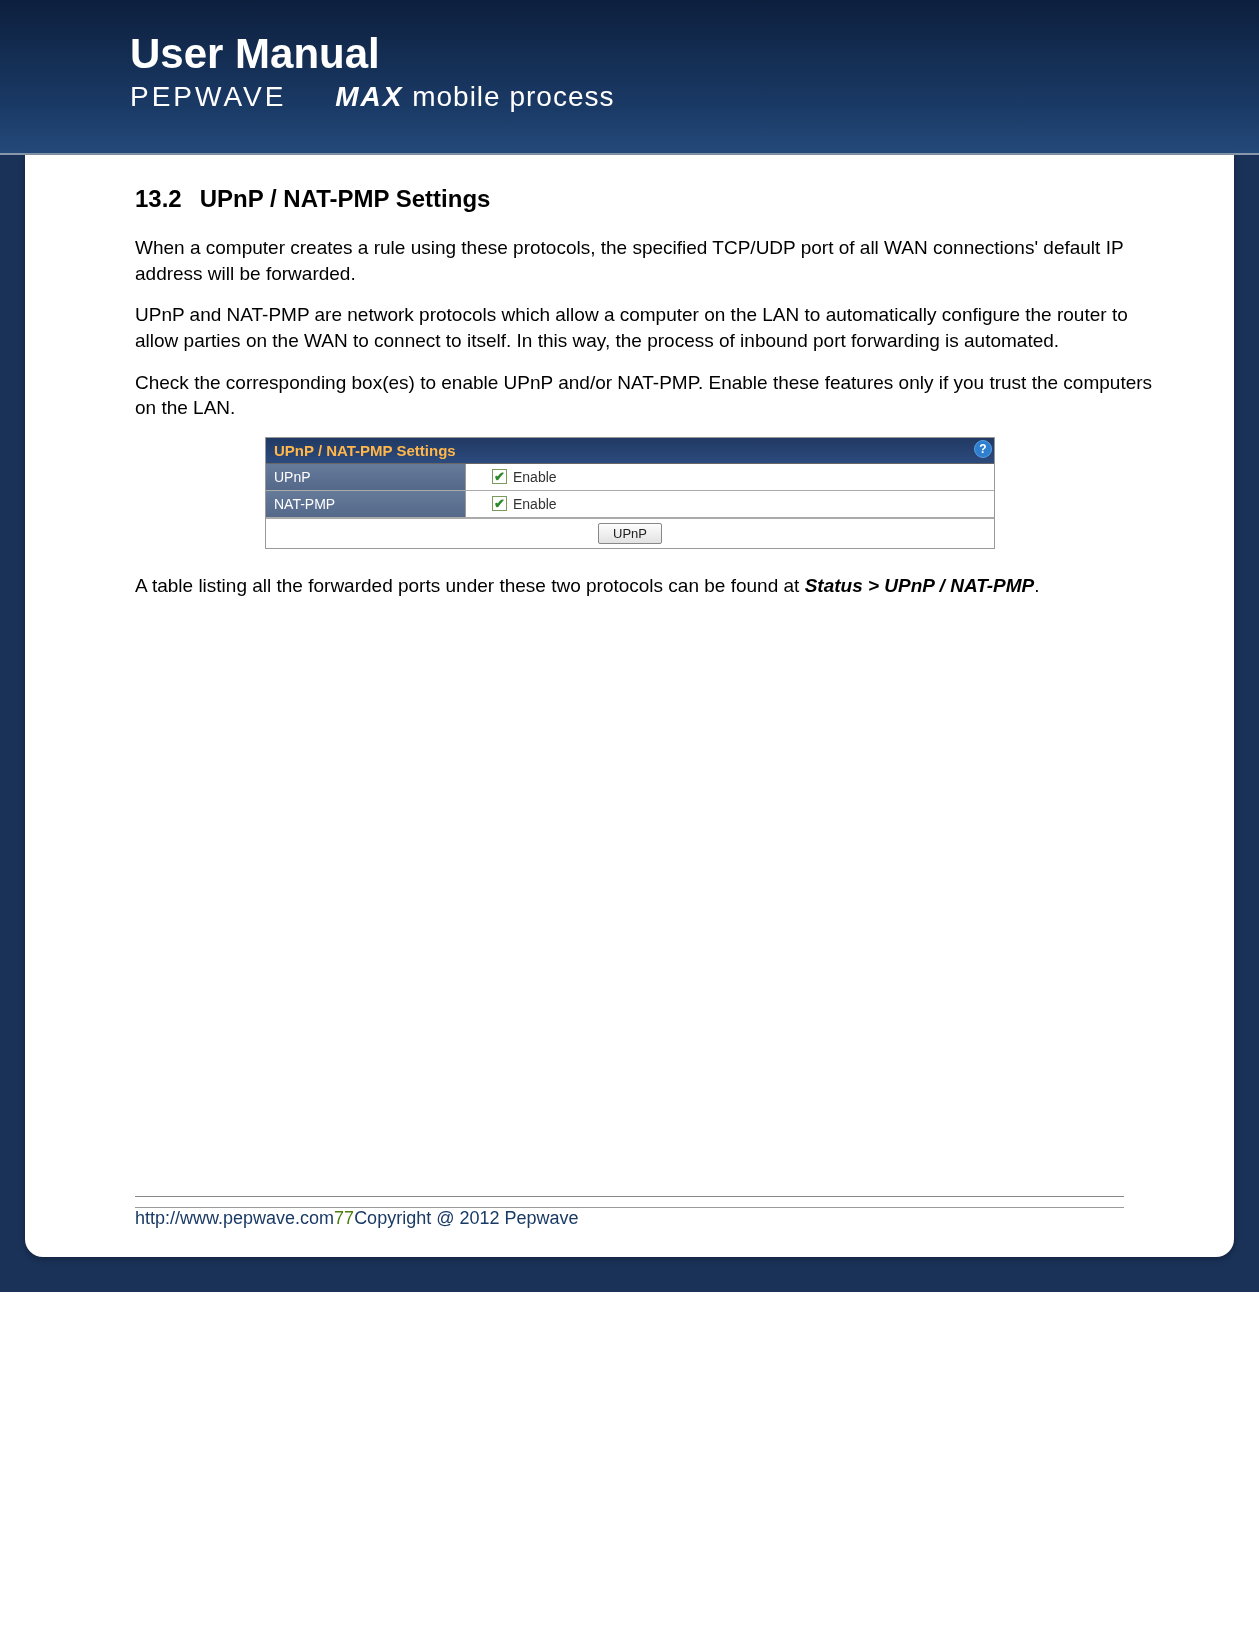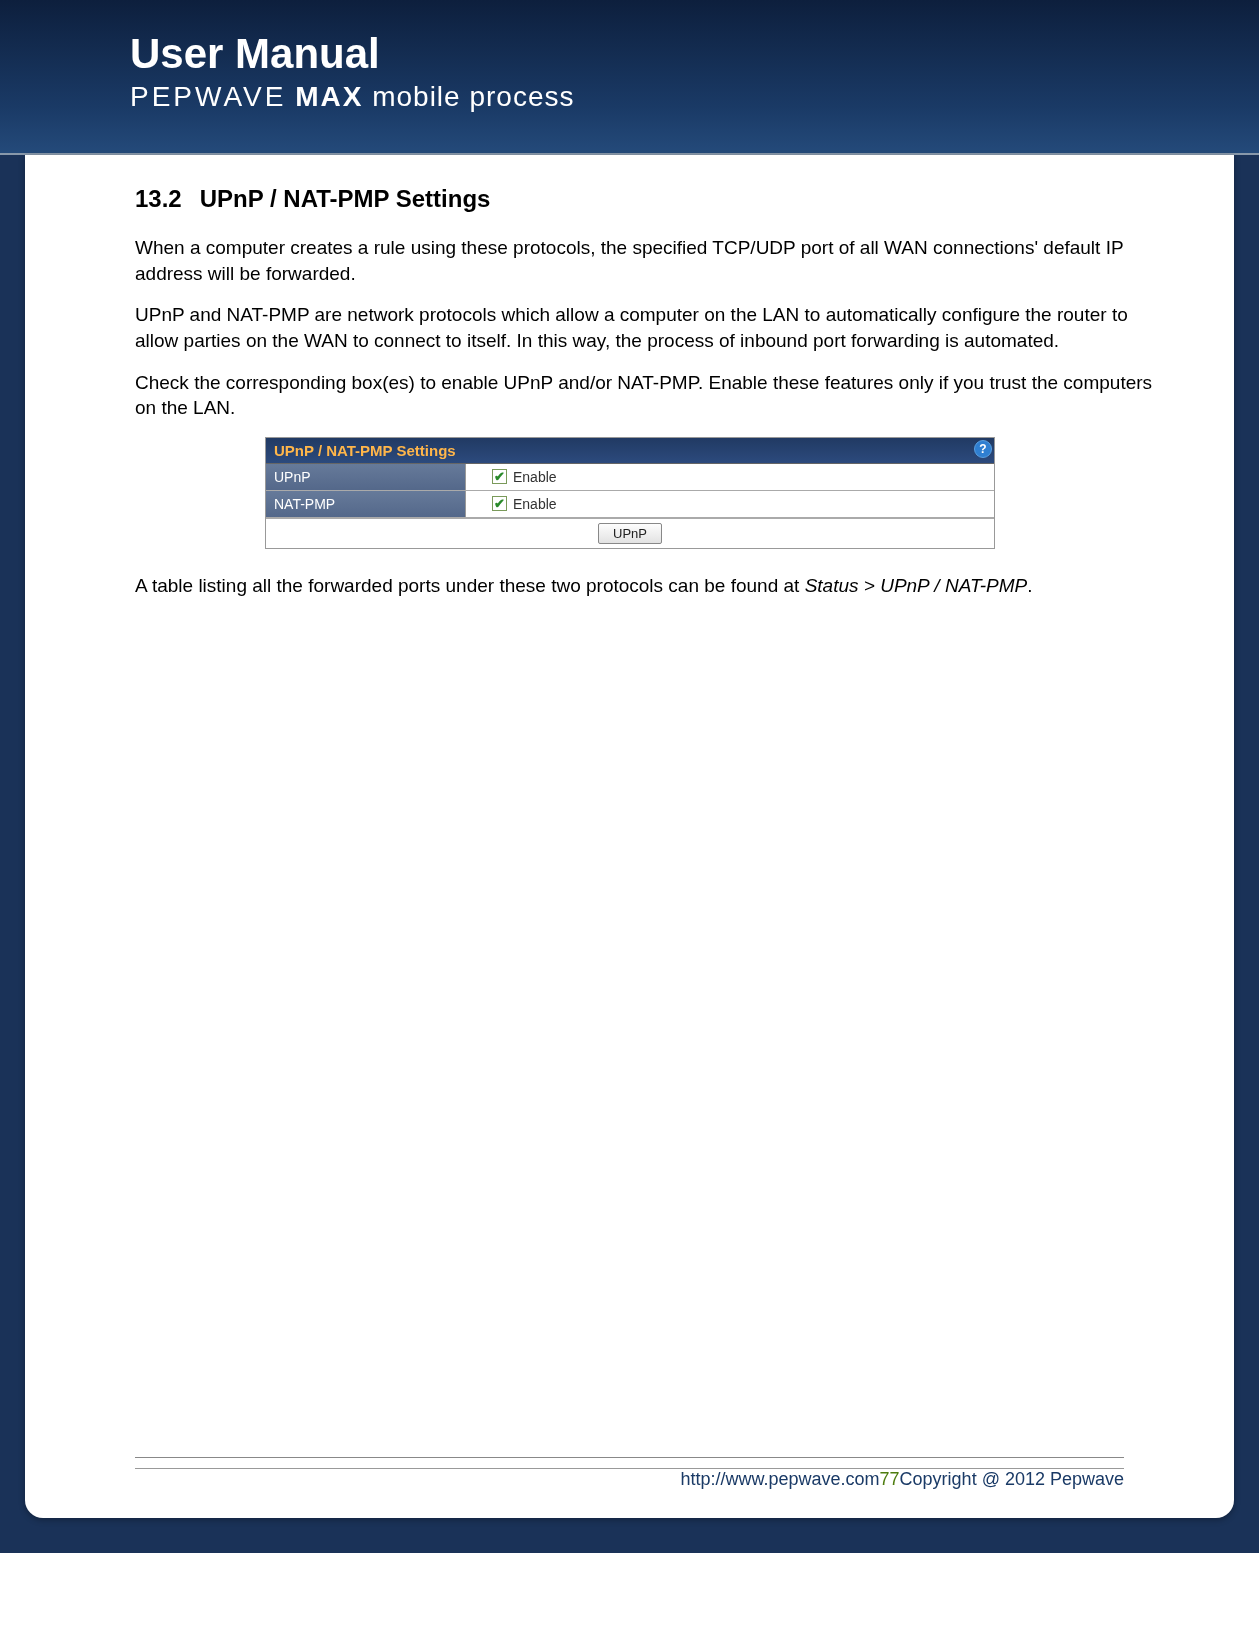--- a/index.html
+++ b/index.html
@@ -5,21 +5,21 @@
     * { margin: 0; padding: 0; box-sizing: border-box; }
     body {
       font-family: Arial, Helvetica, sans-serif;
       background: #fff;
       width: 1259px;
       height: 1651px;
       position: relative;
     }
     .page-outer {
       width: 1259px;
-      height: 1553px;
+      height: 1292px;
       background: linear-gradient(to bottom, #1a3258 0%, #1a3258 100%);
       position: relative;
     }
     .header-band {
       width: 100%;
       height: 155px;
       background: linear-gradient(to bottom, #0d1f3d 0%, #1a3a66 70%, #244a7a 100%);
       position: relative;
       border-bottom: 2px solid #8898aa;
     }
@@ -32,21 +32,21 @@
       font-weight: bold;
       font-family: "Segoe UI", Arial, sans-serif;
       margin-bottom: 3px;
     }
     .manual-sub {
       font-size: 28px;
       font-family: "Segoe UI", Arial, sans-serif;
       letter-spacing: 1px;
     }
     .manual-sub .brand1 { font-weight: 400; letter-spacing: 3px; }
-    .manual-sub .brand2 { font-weight: bold; letter-spacing: 2px; }
+    .manual-sub .brand2 { font-weight: bold; font-style: italic; letter-spacing: 2px; margin-left: 40px; }
     .manual-sub .brand3 { font-weight: 300; }
     .content-panel {
       position: absolute;
       top: 155px;
       left: 25px;
       right: 25px;
       bottom: 35px;
       background: #fff;
       border-radius: 0 0 18px 18px;
       box-shadow: 0 2px 6px rgba(0,0,0,0.3);
@@ -59,21 +59,21 @@
       font-family: Arial, sans-serif;
     }
     .section-num { margin-right: 18px; }
     .body-para {
       font-size: 19px;
       line-height: 1.35;
       margin-bottom: 16px;
       font-family: Arial, sans-serif;
       color: #000;
     }
-    .body-para .bi { font-weight: normal; font-style: italic; }
+    .body-para .bi { font-weight: bold; font-style: italic; }
     .settings-panel {
       width: 730px;
       margin: 16px 0 24px 130px;
       border: 1px solid #999;
       background: #fff;
       font-size: 14px;
     }
     .settings-title-row {
       background: linear-gradient(to bottom, #213a63 0%, #2c4a7d 100%);
       color: #ffb64a;
@@ -149,21 +149,21 @@
       border-radius: 2px;
       color: #222;
       cursor: pointer;
     }
     .footer {
       position: absolute;
       bottom: 28px;
       left: 110px;
       right: 110px;
       display: flex;
-      justify-content: flex-end;
+      justify-content: flex-start;
       font-size: 18px;
       color: #1a3a66;
       border-top: 1px solid #999;
       padding-top: 0;
     }
     .footer-rule {
       position: absolute;
       bottom: 60px;
       left: 110px;
       right: 110px;

